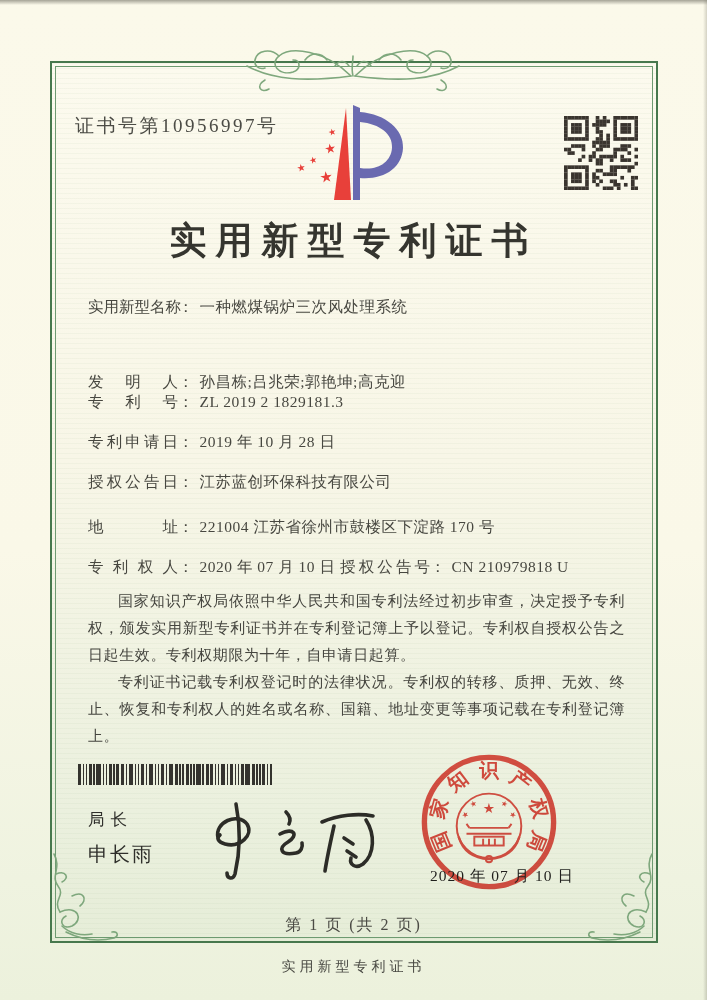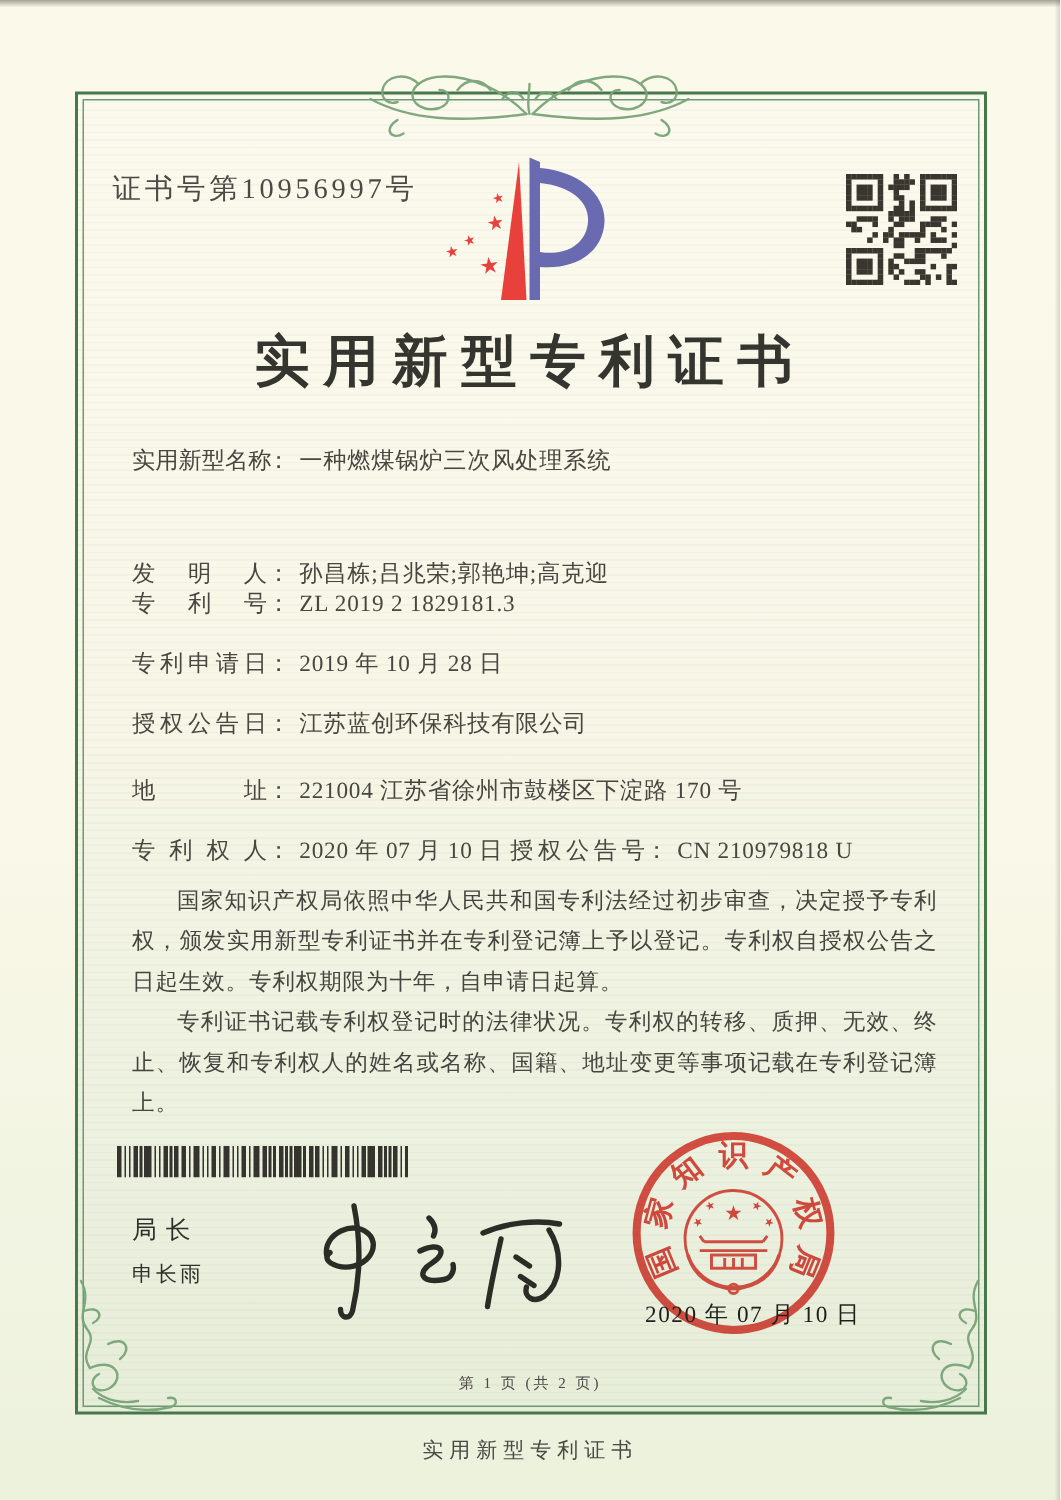--- a/index.html
+++ b/index.html
@@ -30,26 +30,26 @@
   .colon{margin-right:6px;}
   .fvalue{letter-spacing:.5px;}
   .grant2{position:absolute;left:252px;top:0;}
   .paras{position:absolute;left:88px;top:588px;width:537px;}
   .paras p{margin:0;text-indent:2em;font-size:15px;line-height:27px;text-align:justify;
     letter-spacing:.6px;color:#45453f;}
   .barcode{position:absolute;left:78px;top:764px;width:194px;height:21px;display:flex;overflow:hidden;}
   .barcode span{background:#34332e;height:100%;flex:none;}
   .director-title{left:88px;top:809px;font-size:16.5px;letter-spacing:6px;
     font-family:"Liberation Sans","DejaVu Sans",sans-serif;color:#2f2f2b;}
-  .director-name{left:88px;top:841px;font-size:14px;letter-spacing:2px;
+  .director-name{left:88px;top:841px;font-size:20px;letter-spacing:2px;
     font-family:Liberation Mono, monospace;color:#2f2f2b;}
   .sig{left:198px;top:796px;}
   .seal{left:396px;top:729px;z-index:3;mix-blend-mode:multiply;}
   .seal-date{left:430px;top:866px;font-size:15.5px;letter-spacing:1px;color:#1f1f1c;z-index:4;}
-  .page-num{left:0;right:0;top:915px;text-align:center;font-size:10px;letter-spacing:2px;color:#4a4a44;}
+  .page-num{left:0;right:0;top:915px;text-align:center;font-size:16px;letter-spacing:2px;color:#4a4a44;}
   .back-note{left:0;right:0;top:958px;text-align:center;font-size:14px;letter-spacing:4px;color:#4a4a44;}
   .green-stroke{stroke:#79a478;fill:none;stroke-width:1.6;stroke-linecap:round;opacity:.95;}
 </style>
 </head>
 <body>
 
 <div class="page">
   <div class="scan-edge-top"></div>
   <div class="scan-edge-right"></div>
 

